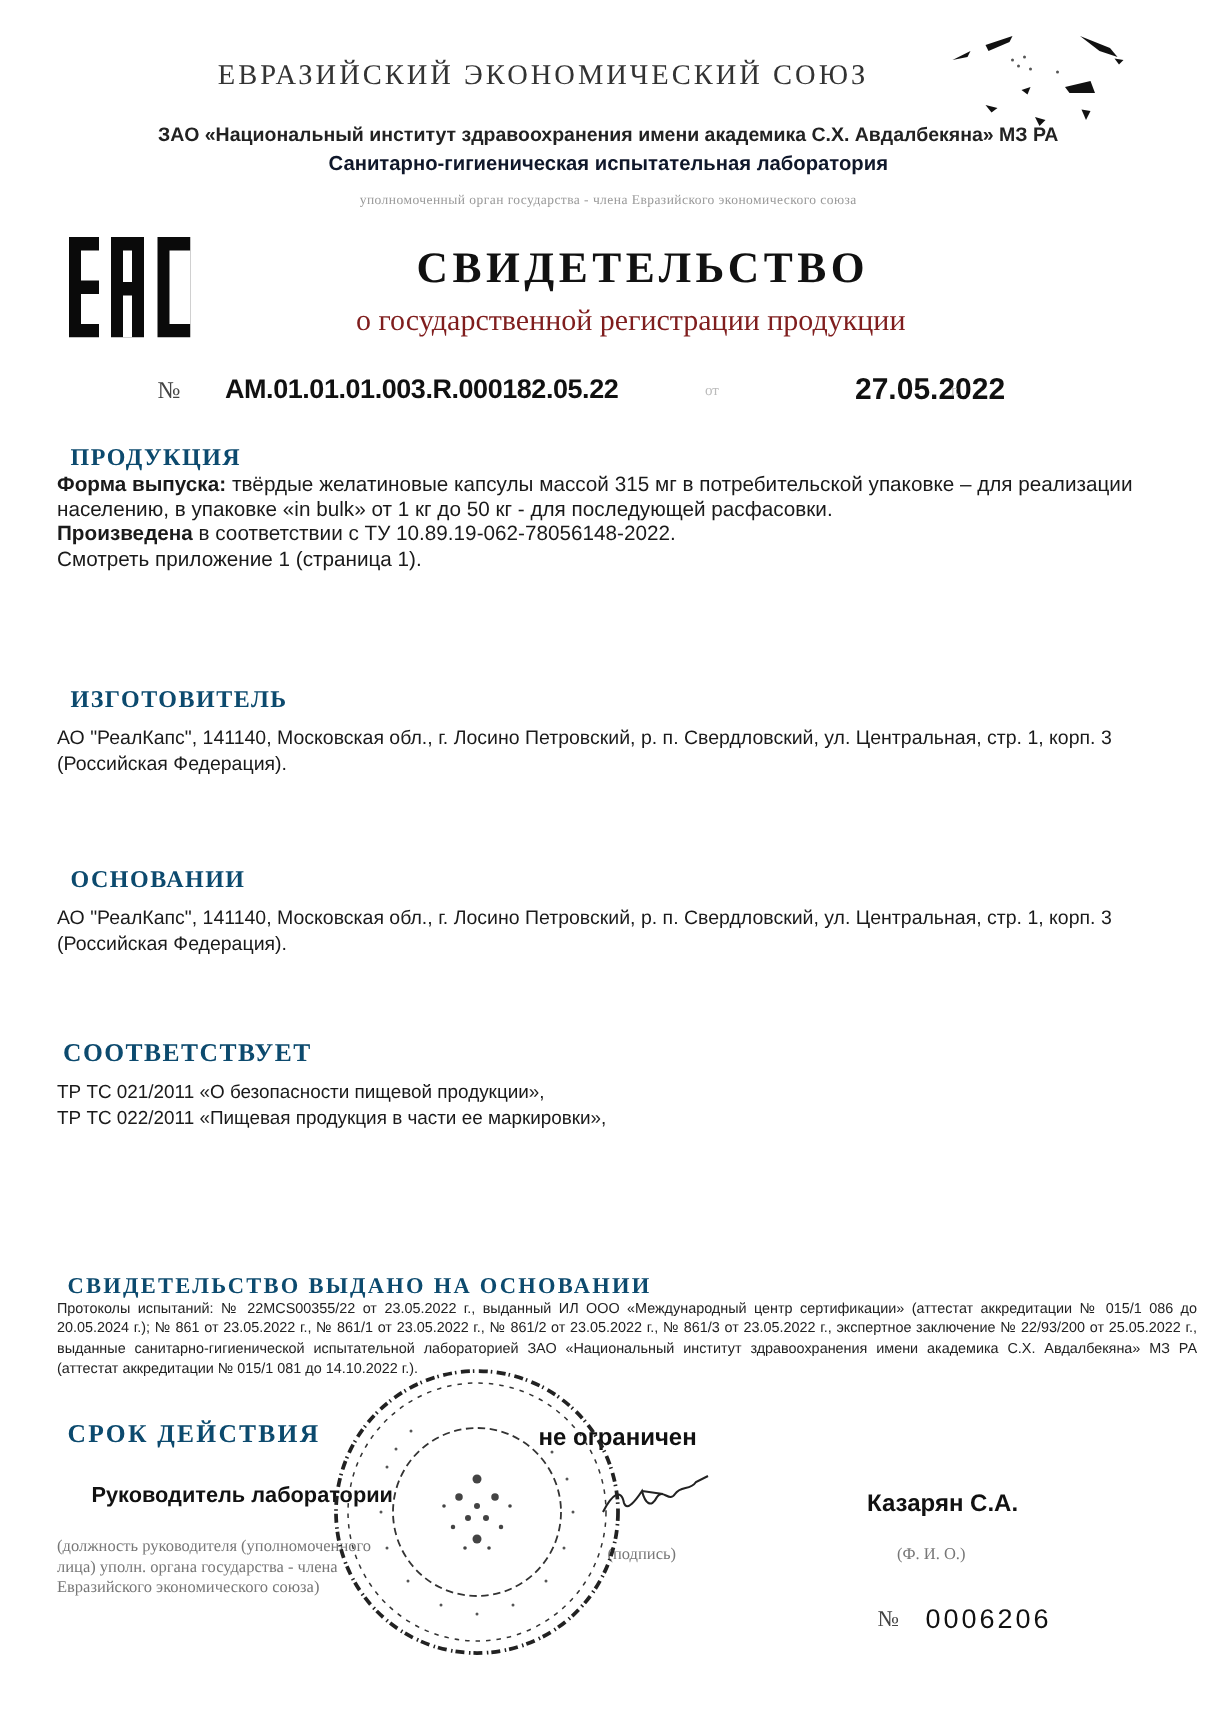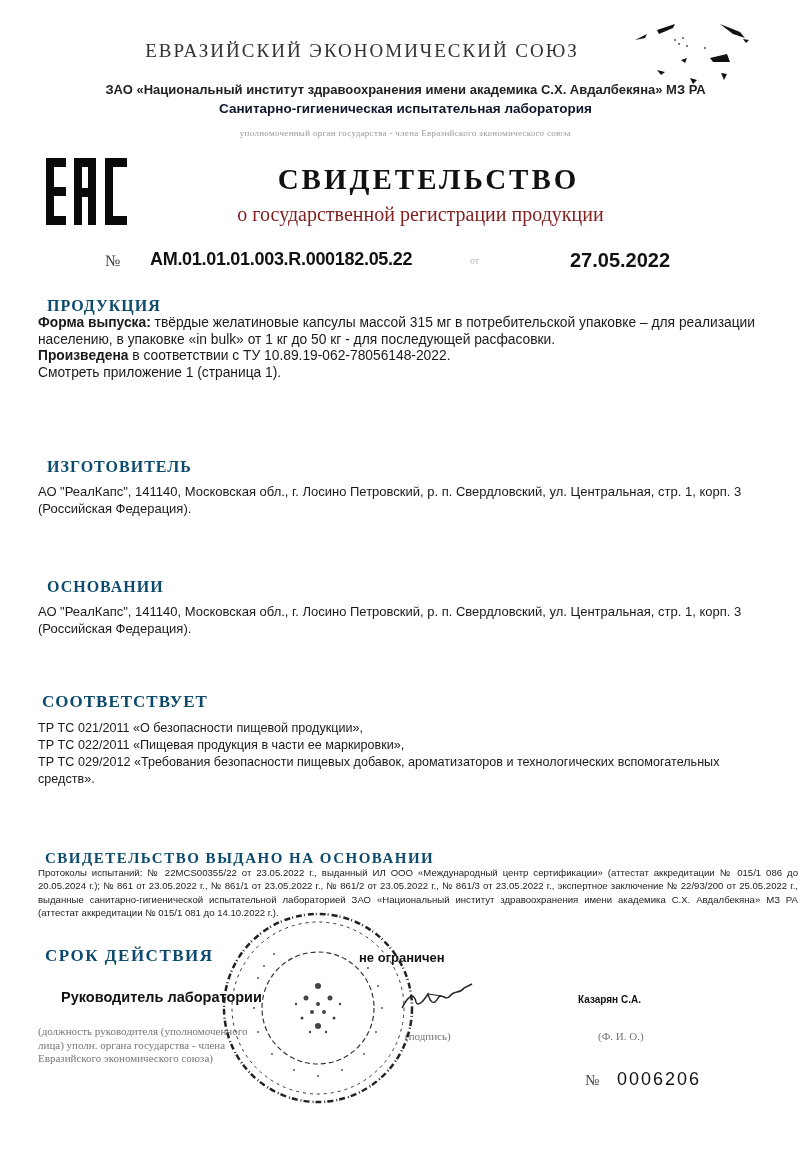--- a/index.html
+++ b/index.html
@@ -36,24 +36,24 @@
     #h-applicant { left: 47px; top: 578px; }
     #applicant-block { left: 38px; top: 603px; width: 760px; font-size: 13px; line-height: 17px; }
 
     #h-conforms { left: 42px; top: 692px; font-size: 17px; }
     #conforms-block { left: 38px; top: 720px; width: 740px; font-size: 12.6px; line-height: 17px; }
 
     #h-basis { left: 45px; top: 850px; font-size: 15px; letter-spacing: 1.5px; }
     #basis-block { left: 38px; top: 866px; width: 760px; font-size: 9.6px; line-height: 13.4px; color: #222; text-align: justify; }
 
     #h-validity { left: 45px; top: 946px; font-size: 17px; letter-spacing: 1.5px; }
-    #validity-value { left: 347px; top: 950px; font-size: 13px; font-weight: bold; padding-left: 12px; }
+    #validity-value { left: 347px; top: 950px; font-size: 16px; font-weight: bold; padding-left: 12px; }
 
     #head-label { left: 61px; top: 989px; font-size: 14.5px; font-weight: bold; }
-    #head-name { left: 578px; top: 994px; font-size: 10px; font-weight: bold; }
+    #head-name { left: 578px; top: 994px; font-size: 16px; font-weight: bold; }
     #signature { left: 398px; top: 978px; width: 80px; height: 40px; }
 
     #position-caption { left: 38px; top: 1025px; width: 210px; font-size: 11px; line-height: 13.5px; color: #777; }
     #signature-caption { left: 405px; top: 1030px; font-size: 11px; color: #777; }
     #fio-caption { left: 598px; top: 1030px; font-size: 11px; color: #777; }
 
     #form-num-sign { left: 585px; top: 1072px; font-size: 15px; color: #444; }
     #form-number { left: 617px; top: 1069px; font-size: 18px; letter-spacing: 2px; }
 
     #stamp { left: 218px; top: 908px; width: 200px; height: 200px; }
@@ -119,21 +119,20 @@
 
 <div id="h-applicant" class="abs serif section-head">ОСНОВАНИИ</div>
 <div id="applicant-block" class="abs sans body-text">
   <div>АО "РеалКапс", 141140, Московская обл., г. Лосино Петровский, р. п. Свердловский, ул. Центральная, стр. 1, корп. 3 (Российская Федерация).</div>
 </div>
 
 <div id="h-conforms" class="abs serif section-head">СООТВЕТСТВУЕТ</div>
 <div id="conforms-block" class="abs sans body-text">
   <div>ТР ТС 021/2011 «О безопасности пищевой продукции»,</div>
   <div>ТР ТС 022/2011 «Пищевая продукция в части ее маркировки»,</div>
-  <div>ТР ТС 029/2012 «Требования безопасности пищевых добавок, ароматизаторов и технологических вспомогательных средств».</div>
 </div>
 
 <div id="h-basis" class="abs serif section-head">СВИДЕТЕЛЬСТВО ВЫДАНО НА ОСНОВАНИИ</div>
 <div id="basis-block" class="abs sans">Протоколы испытаний: № 22MCS00355/22 от 23.05.2022 г., выданный ИЛ ООО «Международный центр сертификации» (аттестат аккредитации № 015/1 086 до 20.05.2024 г.); № 861 от 23.05.2022 г., № 861/1 от 23.05.2022 г., № 861/2 от 23.05.2022 г., № 861/3 от 23.05.2022 г., экспертное заключение № 22/93/200 от 25.05.2022 г., выданные санитарно-гигиенической испытательной лабораторией ЗАО «Национальный институт здравоохранения имени академика С.Х. Авдалбекяна» МЗ РА (аттестат аккредитации № 015/1 081 до 14.10.2022 г.).</div>
 
 <div id="h-validity" class="abs serif section-head">СРОК ДЕЙСТВИЯ</div>
 <div id="validity-value" class="abs sans">не ограничен</div>
 
 <div id="head-label" class="abs sans">Руководитель лаборатории</div>
 <svg id="signature" class="abs" viewBox="0 0 80 40">

